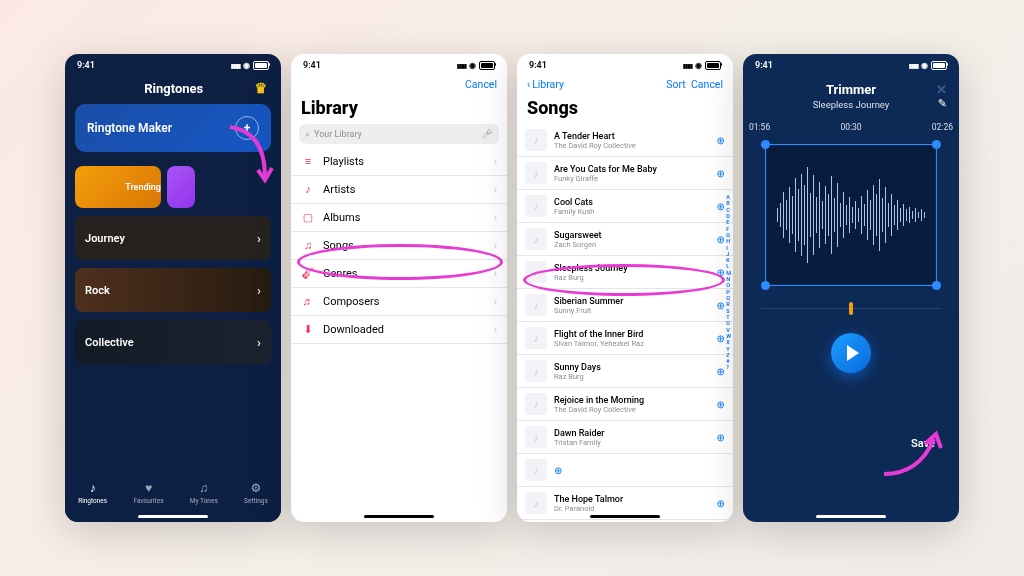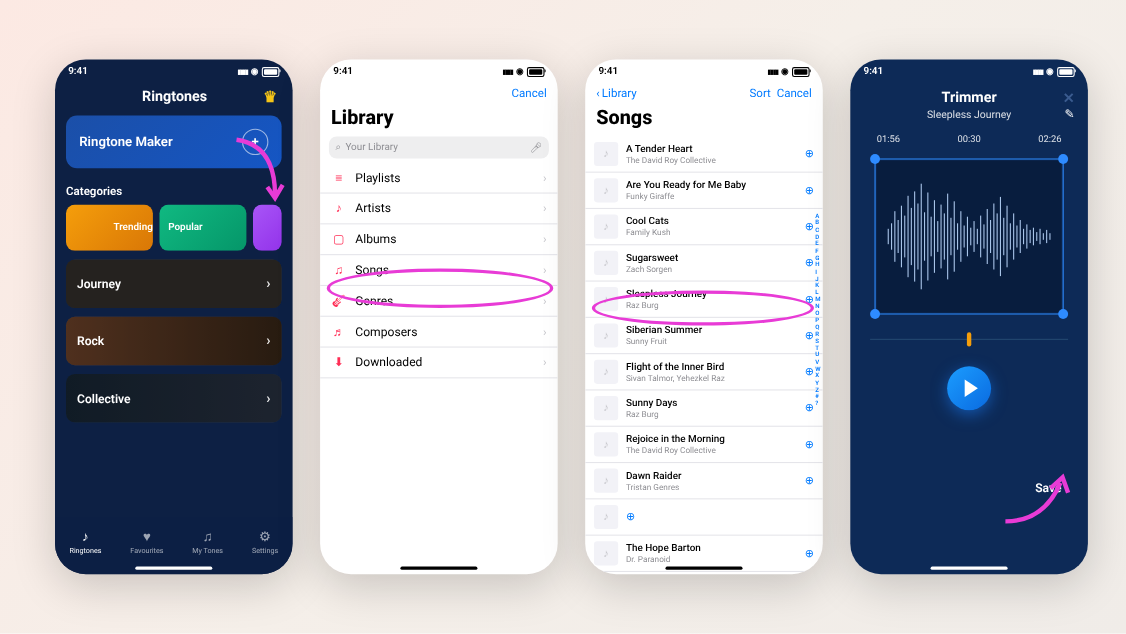--- a/index.html
+++ b/index.html
@@ -1,18 +1,18 @@
 <!DOCTYPE html>
 <html><head>
 <meta charset="utf-8">
 <style>
   :root { --phone-w: 216px; --phone-h: 468px; }
   html, body { margin:0; padding:0; width:1024px; height:576px; font-family:-apple-system,BlinkMacSystemFont,"Segoe UI",Roboto,sans-serif; }
   body { background:linear-gradient(135deg,#fce9e3 0%,#f5efe9 50%,#f0ece8 100%); display:flex; justify-content:center; align-items:center; gap:10px; }
-  .phone { width:var(--phone-w); height:var(--phone-h); border-radius:28px; overflow:hidden; position:relative; box-shadow:0 10px 40px rgba(0,0,0,.18); flex-shrink:0;margin-left:15px; }
+  .phone { width:var(--phone-w); height:var(--phone-h); border-radius:13px; overflow:hidden; position:relative; box-shadow:0 10px 40px rgba(0,0,0,.18); flex-shrink:0; }
   .status { height:22px; display:flex; justify-content:space-between; align-items:center; padding:0 12px; font-size:9px; font-weight:600; }
   .status .right{ display:flex; gap:3px; align-items:center;}
   .sig::before{content:"▮▮▮▮"; letter-spacing:-1px; font-size:6px;}
   .wifi::before{content:"◉"; font-size:8px;}
   .bat{ width:14px; height:7px; border:1px solid currentColor; border-radius:2px; position:relative;}
   .bat::after{content:""; position:absolute; right:-2px; top:1.5px; width:1.5px; height:3px; background:currentColor; border-radius:0 1px 1px 0;}
   .bat::before{content:""; position:absolute; inset:1px; background:currentColor; border-radius:1px;}
   .home-ind{ position:absolute; bottom:4px; left:50%; transform:translateX(-50%); width:70px; height:3px; border-radius:3px; }
 
   
@@ -60,21 +60,21 @@
   .sartist{ font-size:7.5px; color:#8e8e93; white-space:nowrap; overflow:hidden; text-overflow:ellipsis;}
   .dl{ color:#007aff; font-size:10px;}
   .az{ position:absolute; right:2px; top:140px; display:flex; flex-direction:column; font-size:5.5px; color:#007aff; font-weight:600; line-height:1.15;}
 
   
   .p4{ background:#0d2a57; color:#fff;}
   .thdr{ text-align:center; font-size:13px; font-weight:700; padding:6px 0 2px; position:relative;}
   .thdr .x{ position:absolute; right:12px; top:6px; color:#3a5b8f; font-size:13px;}
   .tsong{ text-align:center; font-size:9.5px; opacity:.85; padding-bottom:4px;}
   .edit{ position:absolute; right:12px; font-size:11px;}
-  .times{ display:flex; justify-content:space-between; padding:8px 24px 4px; font-size:8.5px; opacity:.85;}
+  .times{ display:flex; justify-content:space-between; padding:8px 6px 4px; font-size:8.5px; opacity:.85;}
   .wavewrap{ margin:4px 18px; position:relative; height:150px;}
   .wavebox{ position:absolute; inset:6px; background:#081d3e; border-radius:2px; display:flex; align-items:center; justify-content:center; overflow:hidden;}
   .wave{ display:flex; align-items:center; gap:1.5px; height:100%;}
   .wave span{ width:1.5px; background:#a8c4e8; display:block;}
   .handle{ width:9px; height:9px; background:#2e8bff; border-radius:50%; position:absolute; }
   .frame{ position:absolute; inset:4px; border:1.5px solid #2e8bff; border-radius:2px; pointer-events:none;}
   .slider{ margin:18px 18px 0; height:1px; background:#234771; position:relative;}
   .thumb{ position:absolute; left:50%; top:-6px; width:4px; height:13px; background:#f59e0b; border-radius:2px; transform:translateX(-50%);}
   .play{ width:40px; height:40px; background:linear-gradient(135deg,#1b9dff,#0a6ae0); border-radius:50%; display:flex; align-items:center; justify-content:center; margin:24px auto 0; box-shadow:0 4px 14px rgba(26,130,255,.5);}
   .play::before{ content:""; border-left:12px solid #fff; border-top:8px solid transparent; border-bottom:8px solid transparent; margin-left:3px;}
@@ -98,27 +98,23 @@
   </div>
   <div class="hdr">
     <span style="width:14px"></span>
     <span>Ringtones</span>
     <span class="crown">♛</span>
   </div>
   <div class="maker">
     <span>Ringtone Maker</span>
     <span class="add">+</span>
   </div>
-  <div class="sec">Categories</div>
   <div class="cats">
     <div class="chip c-tr">
         <span>Trending</span>
-      </div>
-    <div class="chip c-po">
-        <span>Popular</span>
       </div>
     <div class="chip c-x"></div>
   </div>
   <div class="genre g1">
       <span>Journey</span>
       <span class="chev">›</span>
     </div>
   <div class="genre g2">
       <span>Rock</span>
       <span class="chev">›</span>
@@ -234,21 +230,21 @@
         <div class="art">♪</div>
         <div class="sinfo">
           <span class="stitle">A Tender Heart</span>
           <span class="sartist">The David Roy Collective</span>
         </div>
         <span class="dl">⊕</span>
       </div>
       <div class="songrow">
         <div class="art">♪</div>
         <div class="sinfo">
-          <span class="stitle">Are You Ready for Me Baby</span>
+          <span class="stitle">Are You Cats for Me Baby</span>
           <span class="sartist">Funky Giraffe</span>
         </div>
         <span class="dl">⊕</span>
       </div>
       <div class="songrow">
         <div class="art">♪</div>
         <div class="sinfo">
           <span class="stitle">Cool Cats</span>
           <span class="sartist">Family Kush</span>
         </div>
@@ -299,32 +295,32 @@
         <div class="sinfo">
           <span class="stitle">Rejoice in the Morning</span>
           <span class="sartist">The David Roy Collective</span>
         </div>
         <span class="dl">⊕</span>
       </div>
       <div class="songrow">
         <div class="art">♪</div>
         <div class="sinfo">
           <span class="stitle">Dawn Raider</span>
-          <span class="sartist">Tristan Genres</span>
-        </div>
-        <span class="dl">⊕</span>
-      </div>
-      <div class="songrow">
-        <div class="art">♪</div>
-        <span class="dl">⊕</span>
-      </div>
-      <div class="songrow">
-        <div class="art">♪</div>
-        <div class="sinfo">
-          <span class="stitle">The Hope Barton</span>
+          <span class="sartist">Tristan Family</span>
+        </div>
+        <span class="dl">⊕</span>
+      </div>
+      <div class="songrow">
+        <div class="art">♪</div>
+        <span class="dl">⊕</span>
+      </div>
+      <div class="songrow">
+        <div class="art">♪</div>
+        <div class="sinfo">
+          <span class="stitle">The Hope Talmor</span>
           <span class="sartist">Dr. Paranoid</span>
         </div>
         <span class="dl">⊕</span>
       </div>
     </div>
   <div class="az" id="az">
       <span>A</span>
       <span>B</span>
       <span>C</span>
       <span>D</span>

